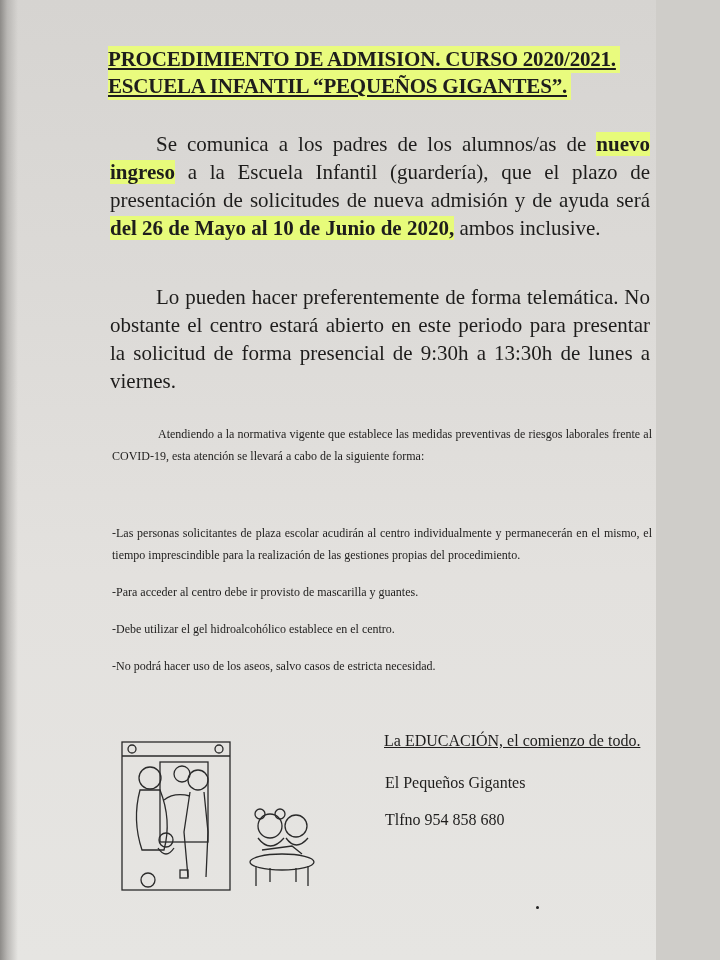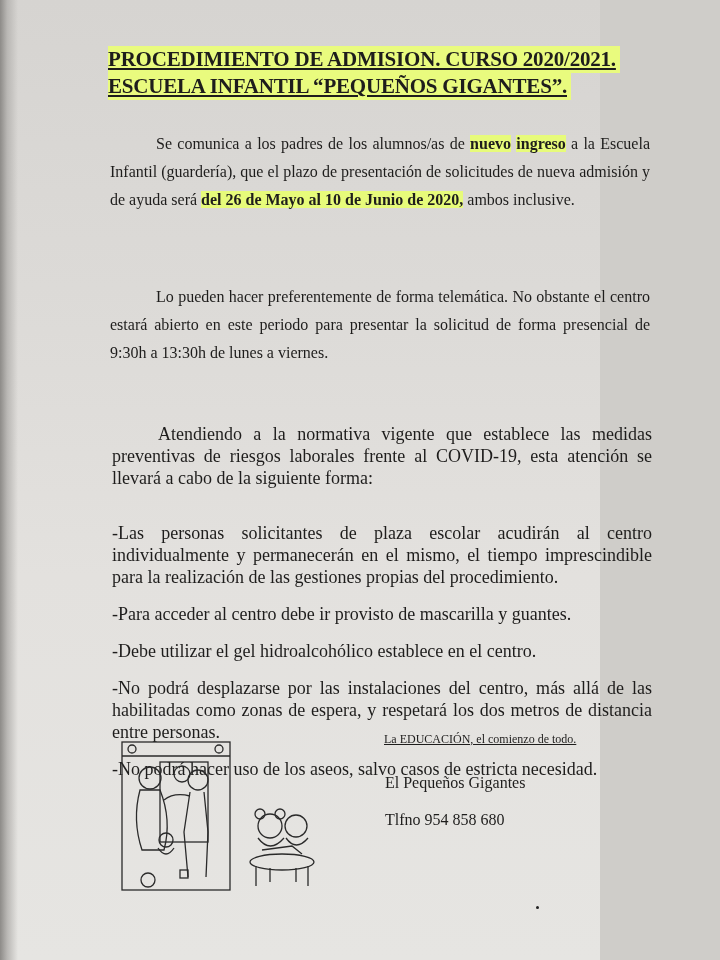--- a/index.html
+++ b/index.html
@@ -4,51 +4,51 @@
   <style>
     html, body { margin: 0; padding: 0; }
     body {
       width: 720px; height: 960px; overflow: hidden;
       background: #cfcdc9;
       font-family: "Liberation Serif", serif;
       color: #1e1d1c;
       position: relative;
     }
     .page {
-      position: absolute; left: 0; top: 0; width: 600px; height: 960px;
+      position: absolute; left: 0; top: 0; width: 656px; height: 960px;
       background: linear-gradient(180deg, #d6d4d1 0%, #dcdad7 30%, #e3e1de 60%, #e6e5e2 100%);
     }
     .page::before {
       content: ""; position: absolute; left: 0; top: 0; bottom: 0; width: 18px;
       background: linear-gradient(90deg, #8d8b88 0%, #b9b7b4 40%, rgba(0,0,0,0) 100%);
     }
     .title {
       position: absolute; left: 108px; top: 46px; width: 560px;
       font-weight: bold; font-size: 21px; line-height: 27px;
       letter-spacing: -0.2px;
     }
     .title-line { display: inline-block; text-decoration: underline; text-decoration-thickness: 2px; text-underline-offset: 2px; background: #e9fb7e; padding-right: 4px; white-space: nowrap; }
     .hl { background: #e7fb7a; }
     .p-big {
       position: absolute; left: 110px; width: 540px;
-      font-size: 16px; line-height: 28px; text-align: justify;
+      font-size: 21px; line-height: 28px; text-align: justify;
     }
     .p-big .indent { padding-left: 46px; }
     .p1 { top: 130px; }
     .p2 { top: 283px; }
     .p-small {
       position: absolute; left: 112px; width: 540px;
-      font-size: 18px; line-height: 22px; text-align: justify;
+      font-size: 12px; line-height: 22px; text-align: justify;
     }
     .p3 { top: 423px; }
     .p3 .indent { padding-left: 46px; }
     .bullets { top: 507px; }
     .bullets div { text-align: justify; margin-top: 15px; }
     .motto {
-      position: absolute; left: 384px; top: 732px; font-size: 12px;
+      position: absolute; left: 384px; top: 732px; font-size: 16px;
       text-decoration: underline; white-space: nowrap;
     }
     .sig { position: absolute; left: 385px; font-size: 16px; line-height: 22px; white-space: nowrap; }
     .sig-name { top: 772px; }
     .sig-phone { top: 809px; }
     .sig-date { top: 857px; }
     .illus { position: absolute; left: 120px; top: 740px; }
     .dot { position: absolute; width: 3px; height: 3px; border-radius: 50%; background: #222; }
   </style>
 </head>
@@ -70,21 +70,20 @@
   </div>
 
   <div class="p-small p3">
     <span class="indent"></span><span>Atendiendo a la normativa vigente que establece las medidas preventivas de riesgos laborales frente al COVID-19, esta atención se llevará a cabo de la siguiente forma:</span>
   </div>
 
   <div class="p-small bullets">
     <div>-Las personas solicitantes de plaza escolar acudirán al centro individualmente y permanecerán en el mismo, el tiempo imprescindible para la realización de las gestiones propias del procedimiento.</div>
     <div>-Para acceder al centro debe ir provisto de mascarilla y guantes.</div>
     <div>-Debe utilizar el gel hidroalcohólico establece en el centro.</div>
-    <div>-No podrá desplazarse por las instalaciones del centro, más allá de las habilitadas como zonas de espera, y respetará los dos metros de distancia entre personas.</div>
     <div>-No podrá hacer uso de los aseos, salvo casos de estricta necesidad.</div>
   </div>
 
   <div class="illus">
     <svg width="210" height="155" viewBox="0 0 210 155" fill="none" stroke="#2a2a2a" stroke-width="1.3">
       <rect x="2" y="2" width="108" height="148"></rect>
       <line x1="2" y1="16" x2="110" y2="16"></line>
       <circle cx="12" cy="9" r="4"></circle>
         <circle cx="99" cy="9" r="4"></circle>
       <rect x="40" y="22" width="48" height="80"></rect>

